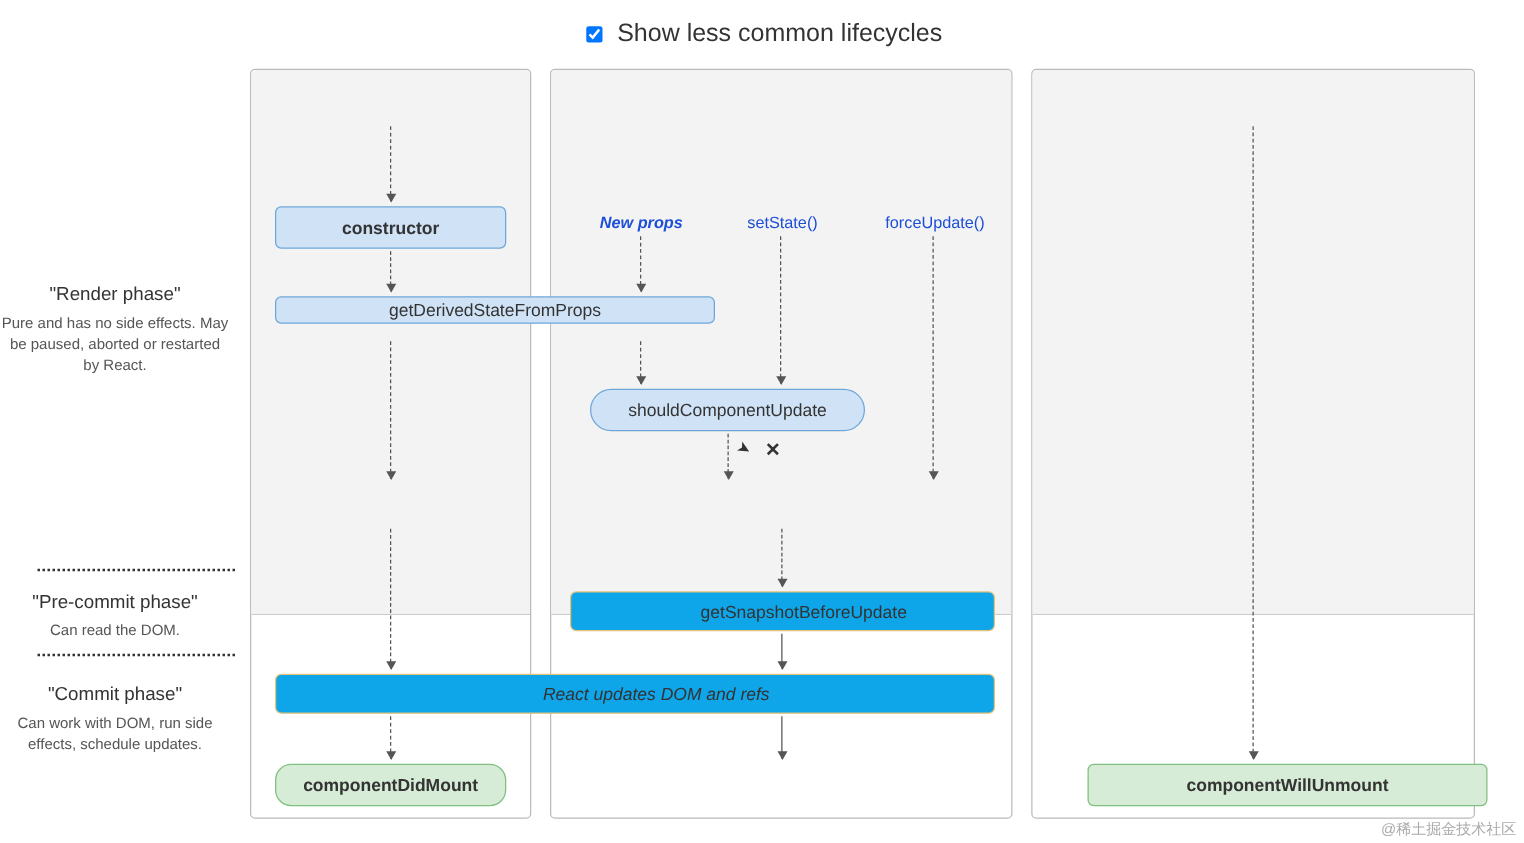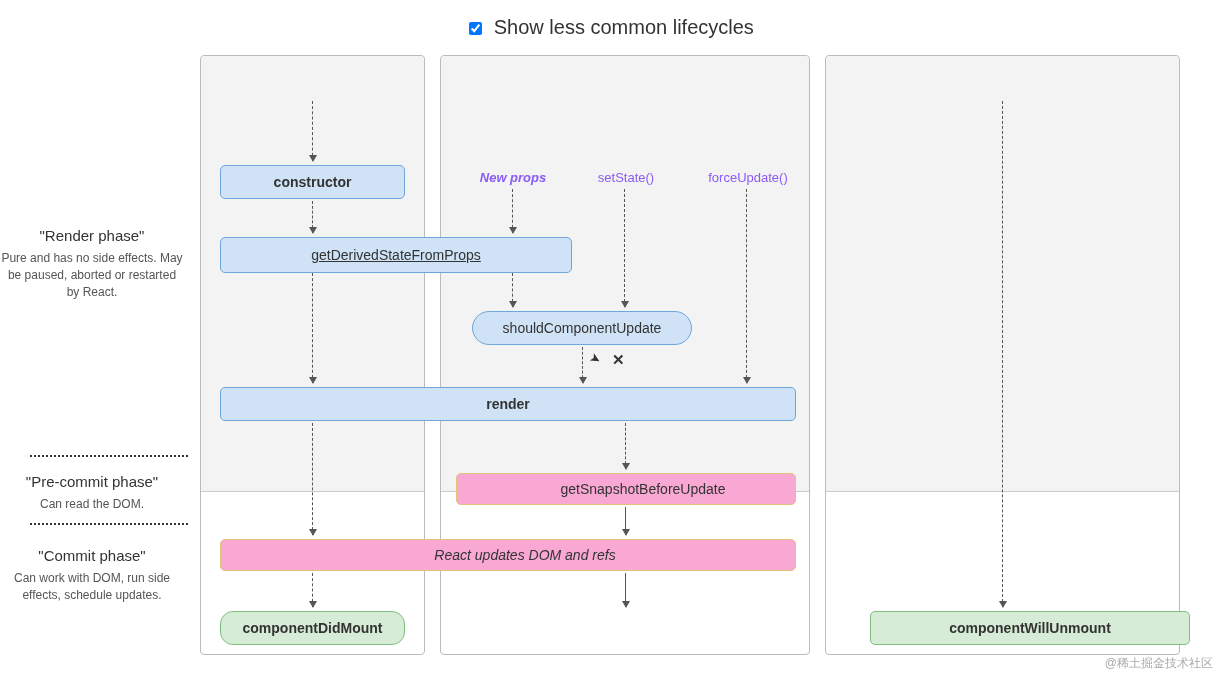--- a/index.html
+++ b/index.html
@@ -82,24 +82,24 @@
       position: absolute;
       border-radius: 5px;
       text-align: center;
       font-size: 14px;
       display: flex;
       align-items: center;
       justify-content: center;
       padding: 0 6px;
     }
     .node.blue   { background: #cfe2f6; border: 1px solid #6fa6d8; }
-    .node.yellow { background: #f9a8d4; border: 1px solid #e3c37a; padding-left: 40px; }
+    .node.yellow { background: #0ea5e9; border: 1px solid #e3c37a; padding-left: 40px; }
     .node.green  { background: #d6ecd6; border: 1px solid #7fbf7f; }
     .node.plain-label {
-      background: none; border: none; font-size: 13px; color: #8b5cf6;
+      background: none; border: none; font-size: 13px; color: #1d4ed8;
     }
     .bold { font-weight: 600; }
     .italic { font-style: italic; }
     
     .arrow {
       position: absolute;
       width: 0;
       border-left: 1.5px dashed #555;
     }
     .arrow::after {
@@ -172,25 +172,24 @@
     <div class="col-title">Updating</div>
   </div>
 
   <div class="column" style="left:825px; width:355px;">
     <div class="col-grey-top" style="height:436px;"></div>
     <div class="col-title">Unmounting</div>
   </div>
 
   <div class="node blue bold" style="left:220px; top:110px; width:185px; height:34px;">constructor</div>
 
-  <div class="node blue" style="left:220px; top:182px; width:352px; height:36px;text-decoration:underline;">getDerivedStateFromProps</div>
+  <div class="node blue" style="left:220px; top:182px; width:352px; height:22px;">getDerivedStateFromProps</div>
 
   <div class="node blue" style="left:472px; top:256px; width:220px; height:34px;border-radius:17px;">shouldComponentUpdate</div>
 
-  <div class="node blue bold" style="left:220px; top:332px; width:576px; height:34px;">render</div>
 
   <div class="node yellow" style="left:456px; top:418px; width:340px; height:32px;">getSnapshotBeforeUpdate</div>
 
   <div class="node yellow italic" style="left:220px; top:484px; width:576px; height:32px;">React updates DOM and refs</div>
 
   <div class="node green bold" style="left:220px; top:556px; width:185px; height:34px;border-radius:13px;">componentDidMount</div>
 
 
   <div class="node green bold" style="left:842px; top:556px; width:320px; height:34px;margin-left:28px;">componentWillUnmount</div>
 

